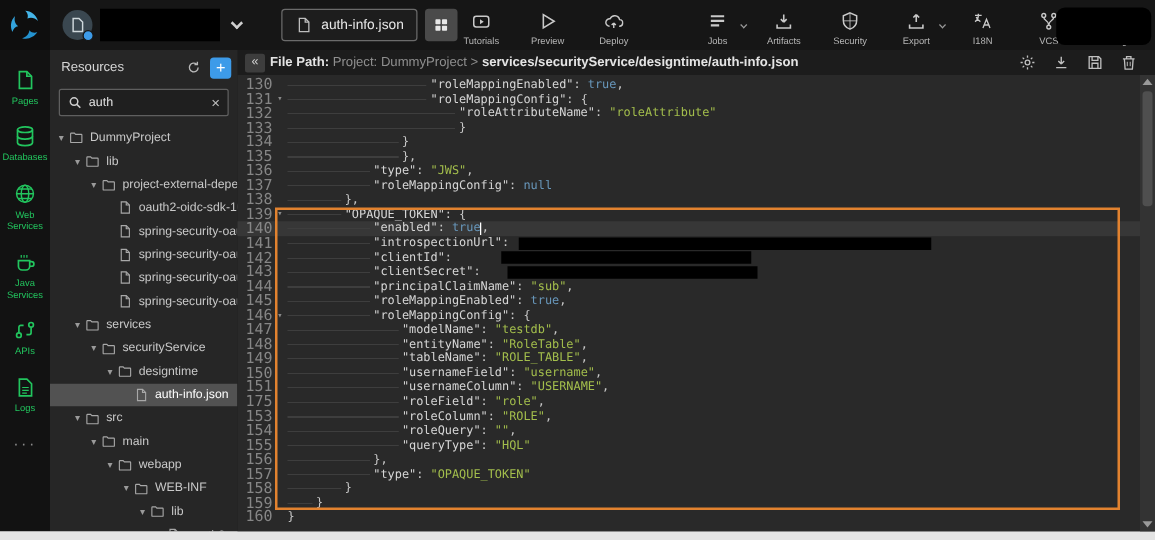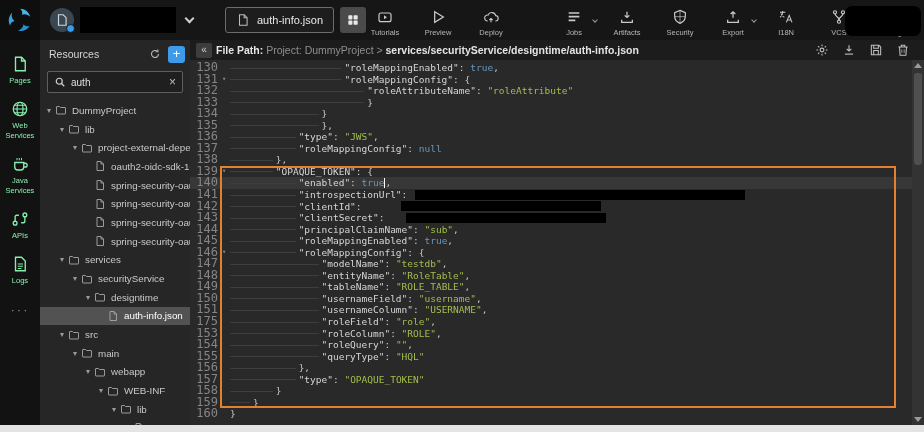--- a/index.html
+++ b/index.html
@@ -32,21 +32,21 @@
 
   svg { display:block; }
   .i12 svg{width:12px;height:12px;} .i14 svg{width:14px;height:14px;} .i16 svg{width:16px;height:16px;}
   .i18 svg{width:18px;height:18px;} .i26 svg{width:26px;height:26px;}
 
   
   #body { flex:1; display:flex; min-height:0; }
 
   
   #rail { width:40px; background:#121212; display:flex; flex-direction:column; align-items:stretch; padding-top:8px; flex:0 0 40px; }
-  .rail-item { display:flex; flex-direction:column; align-items:center; padding:7px 1px 8px; color:#86efac; cursor:pointer; border-left:3px solid transparent; border-right:3px solid transparent; }
+  .rail-item { display:flex; flex-direction:column; align-items:center; padding:7px 1px 8px; color:#22c55e; cursor:pointer; border-left:3px solid transparent; border-right:3px solid transparent; }
   .rail-item .lbl { font-size:7.5px; margin-top:3px; text-align:center; line-height:1.25; }
   .rail-item.active { background:#3c3c3c; border-left-color:var(--accent); color:#eaeaea; }
   .rail-item.push { margin-top:14px; }
   .rail-item.dots { margin-top:4px; color:#8a8a8a; font-size:13px; letter-spacing:2px; padding:4px 0; }
 
   
   #panel { width:150px; background:#262626; flex:0 0 150px; display:flex; flex-direction:column; font-size:10px; color:#c9c9c9; }
   #panel-head { height:22px; display:flex; align-items:center; padding:0 5px 0 9px; gap:7px; margin-top:3px; }
   #panel-title { font-size:10.5px; color:#d6d6d6; flex:1; }
   #refresh-btn { color:#b9b9b9; cursor:pointer; }
@@ -271,20 +271,30 @@
           <span class="i18">
             <svg viewBox="0 0 24 24" fill="none" stroke="currentColor" stroke-width="1.8">
               <path d="M6 3h8l5 5v13H6z"></path>
               <path d="M14 3v5h5"></path>
             </svg>
           </span>
           <span class="lbl">Pages</span>
         </div>
         <div class="rail-item">
           <span class="i18">
+            <svg viewBox="0 0 24 24" fill="none" stroke="currentColor" stroke-width="1.8">
+              <ellipse cx="12" cy="5" rx="8" ry="3"></ellipse>
+              <path d="M4 5v14c0 1.7 3.6 3 8 3s8-1.3 8-3V5"></path>
+              <path d="M4 12c0 1.7 3.6 3 8 3s8-1.3 8-3"></path>
+            </svg>
+          </span>
+          <span class="lbl">Databases</span>
+        </div>
+        <div class="rail-item">
+          <span class="i18">
             <svg viewBox="0 0 24 24" fill="none" stroke="currentColor" stroke-width="1.6">
               <circle cx="12" cy="12" r="9"></circle>
               <ellipse cx="12" cy="12" rx="4" ry="9"></ellipse>
               <path d="M3 12h18M4.5 7h15M4.5 17h15"></path>
             </svg>
           </span>
           <span class="lbl">Web Services</span>
         </div>
         <div class="rail-item">
           <span class="i18">

